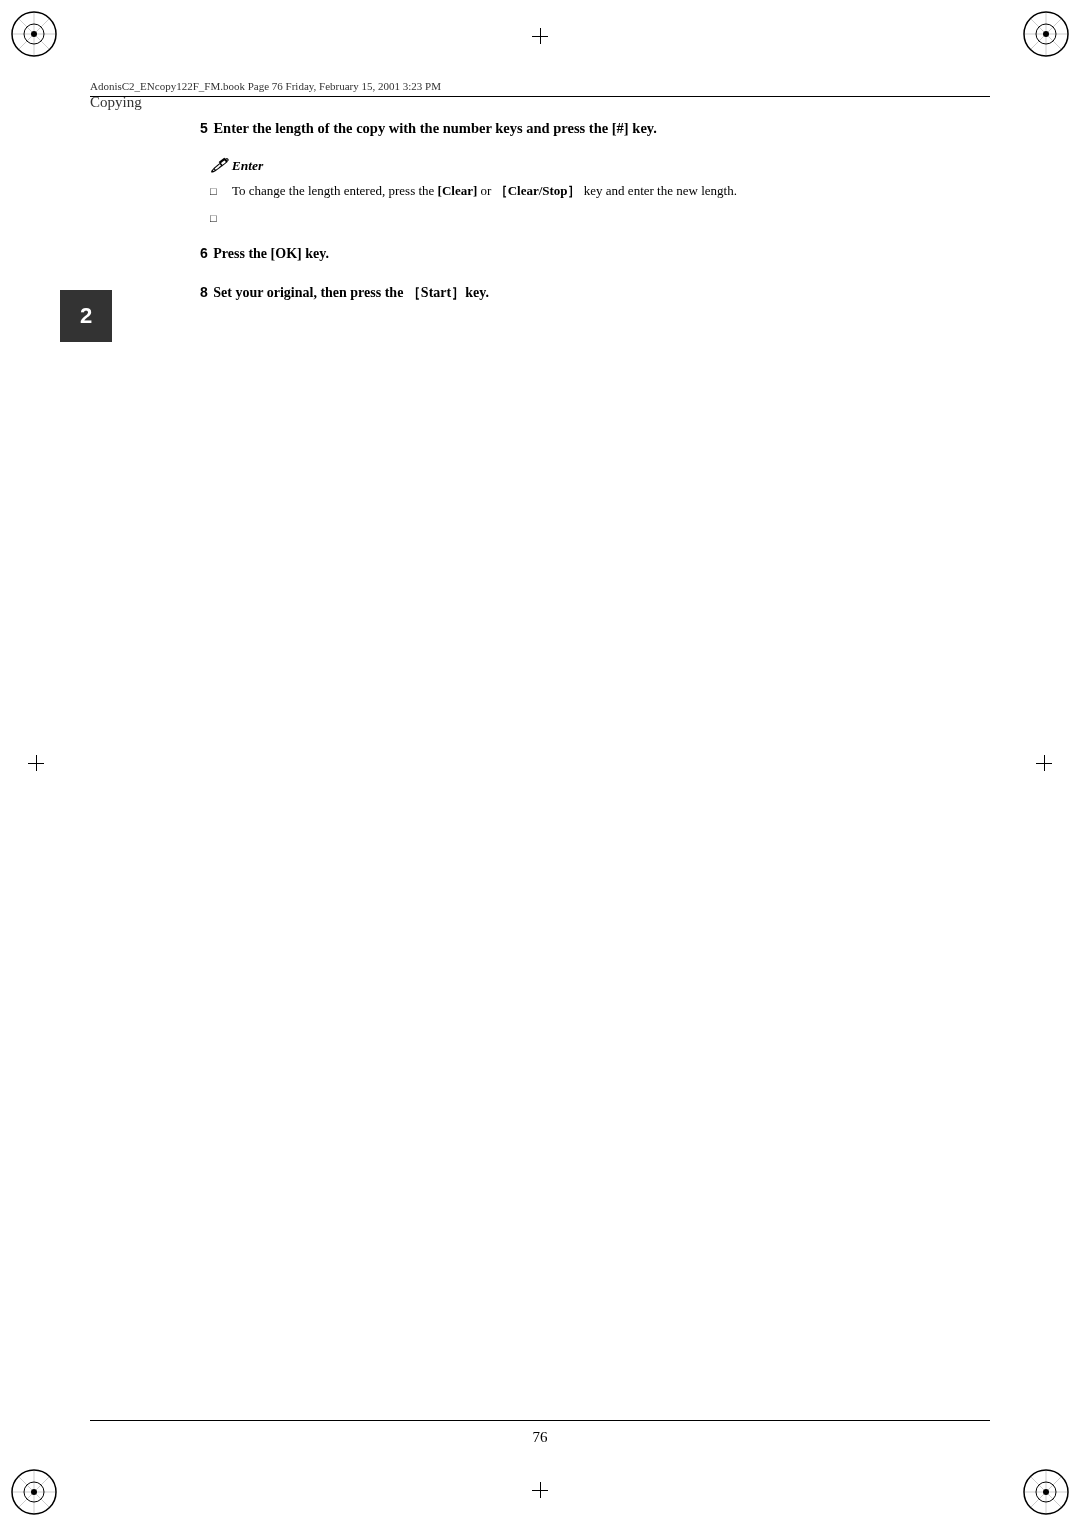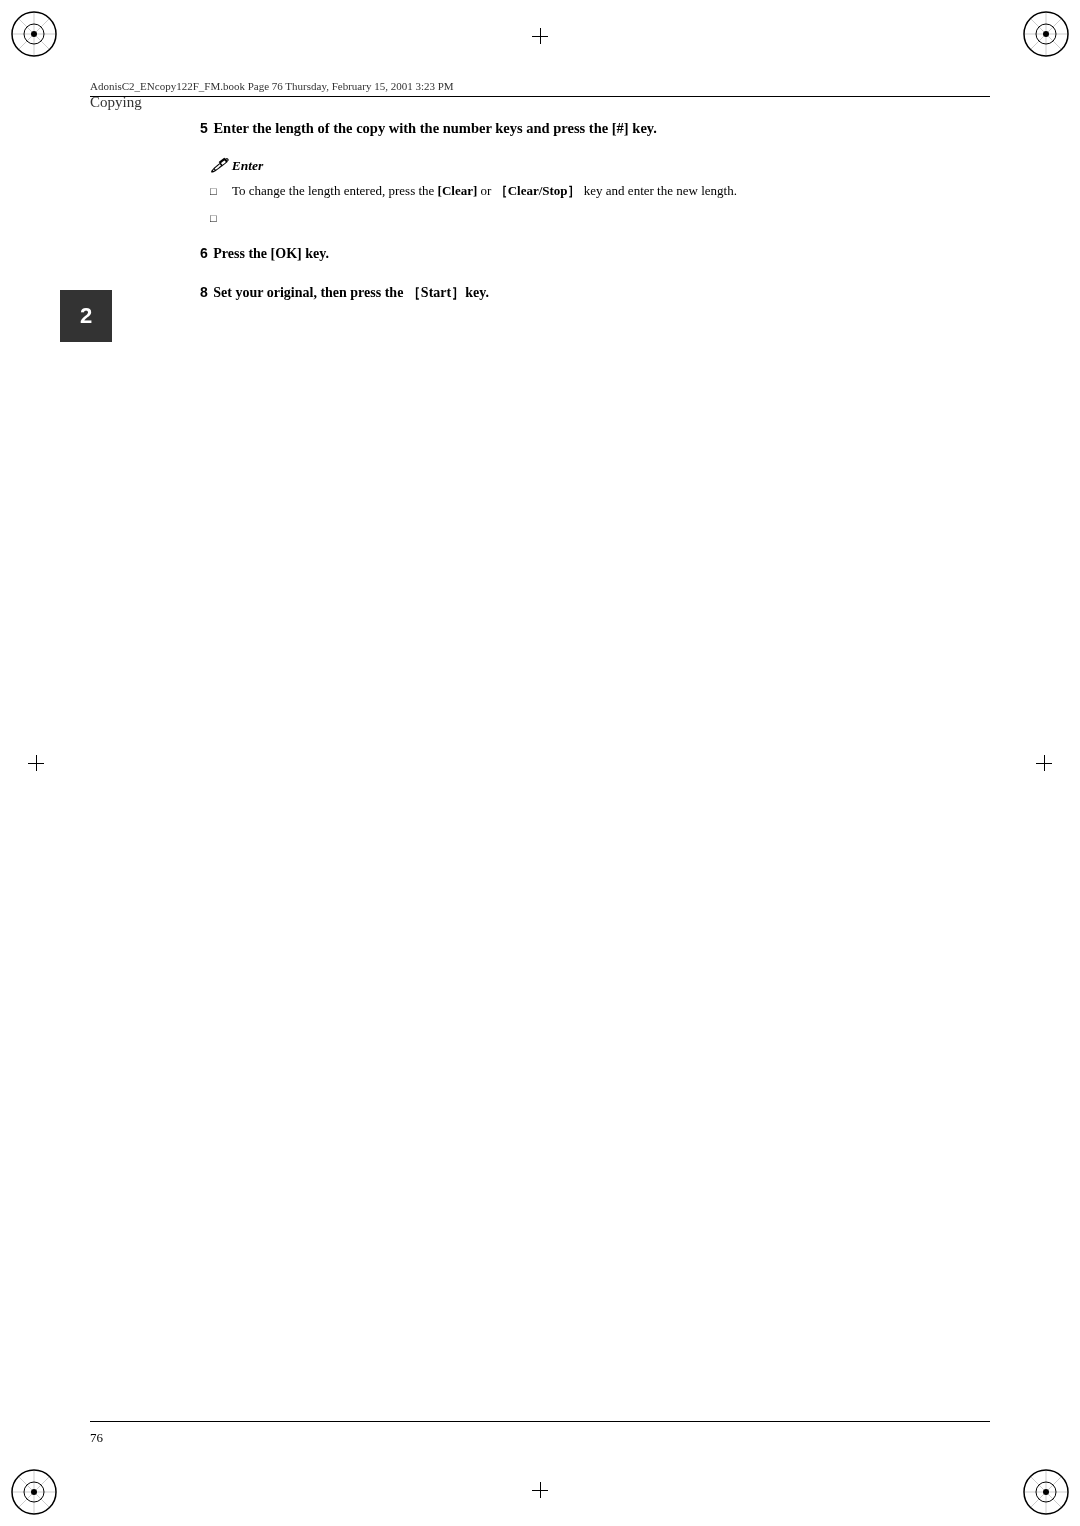--- a/index.html
+++ b/index.html
@@ -164,21 +164,22 @@
       right: 90px;
     }
 
     .footer-rule {
       border: none;
       border-top: 1px solid #000;
       margin-bottom: 8px;
     }
 
     .page-number {
-      font-size: 13px;
+      font-size: 15px;
+      text-align: center;
     }
 
     
     .side-crosshair {
       position: absolute;
     }
     .side-crosshair.left-mid {
       left: 28px;
       top: 50%;
       transform: translateY(-50%);
@@ -284,21 +285,21 @@
     <div class="crosshair-small"></div>
   </div>
   <div class="side-crosshair bottom-mid">
     <div class="crosshair-small"></div>
   </div>
   <div class="side-crosshair top-mid">
     <div class="crosshair-small"></div>
   </div>
 
   <div class="header-area">
-    <div class="header-meta">AdonisC2_ENcopy122F_FM.book  Page 76  Thursday, February 15, 2001  3:23 PM</div>
+    <div class="header-meta">AdonisC2_ENcopy122F_FM.book  Page 76  Friday, February 15, 2001  3:23 PM</div>
     <hr class="header-rule">
   </div>
 
   <div class="section-label">Copying</div>
 
   <div class="chapter-tab">2</div>
 
   <div class="content-area">
 
     <div class="step-block">

